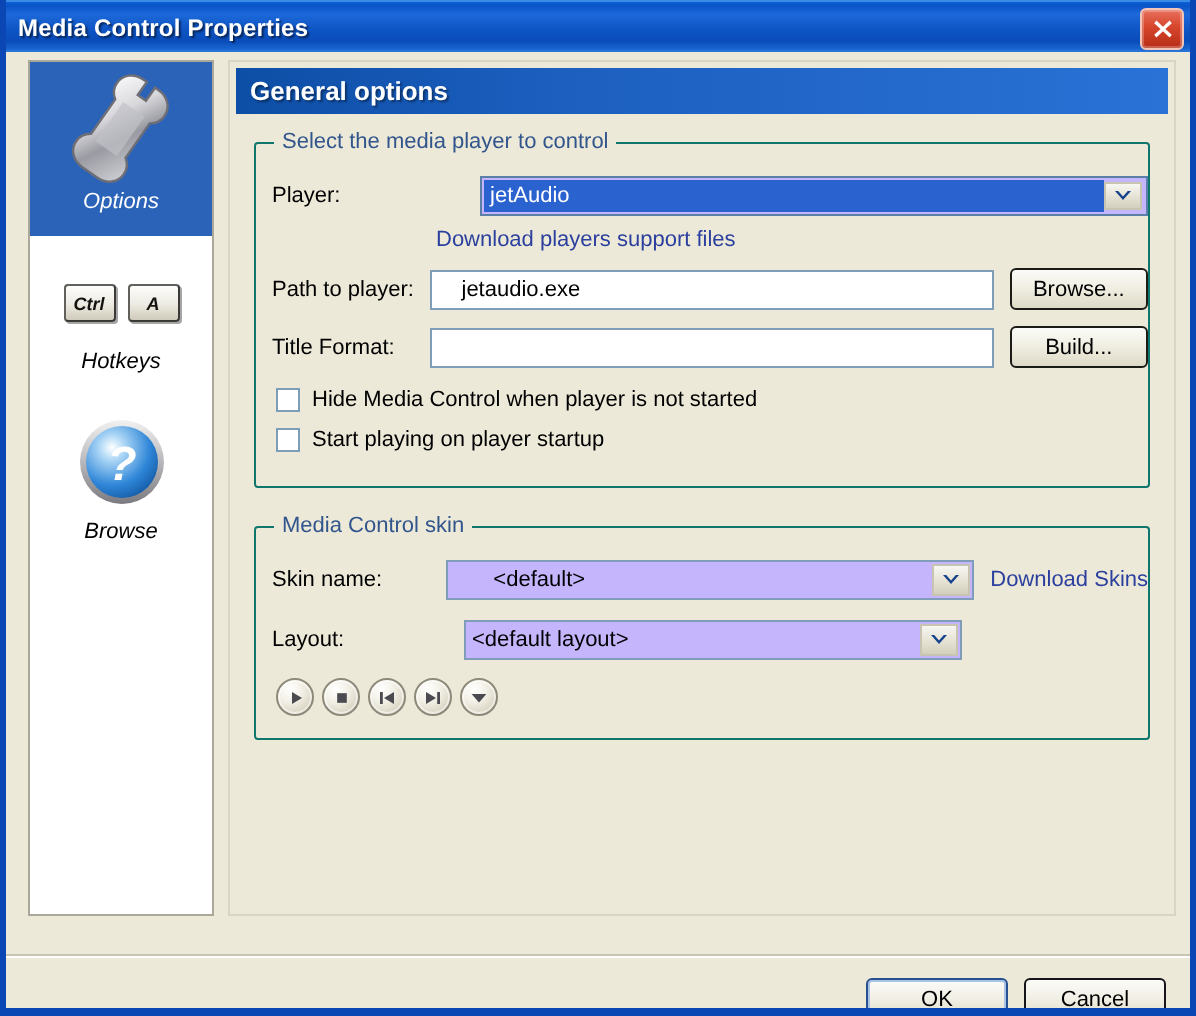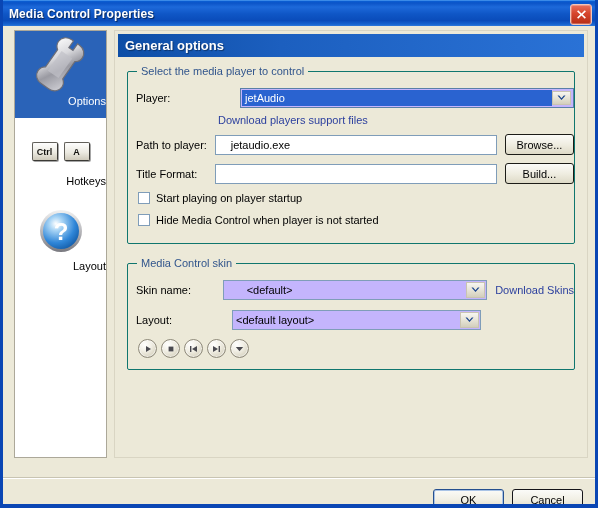--- a/index.html
+++ b/index.html
@@ -78,23 +78,24 @@
     width: 93px;
     height: 428px;
     background: #ffffff;
     border: 1px solid #aca899;
     box-sizing: border-box;
     overflow: hidden;
   }
   .side-item {
     width: 100%;
     box-sizing: border-box;
-    text-align: right;
+    text-align: center;
     cursor: pointer;
     padding-top: 6px;
+    font-style: italic;
   }
   .side-item.selected {
     background: #2a63b8;
   }
   .side-item.selected .side-label { color: #ffffff; }
   .side-label {
     display: block;
     font-size: 11px;
     color: #000000;
     padding: 2px 0 7px 0;
@@ -352,21 +353,21 @@
                 <stop offset="0" stop-color="#f2f2f2"></stop>
                 <stop offset="0.5" stop-color="#b8b8bc"></stop>
                 <stop offset="1" stop-color="#79797f"></stop>
               </linearGradient>
             </defs>
             <circle cx="23" cy="23" r="21" fill="url(#ring1)"></circle>
             <circle cx="23" cy="23" r="18" fill="url(#bg1)"></circle>
             <text x="23" y="32" text-anchor="middle" font-family="Liberation Sans, sans-serif" font-size="24" font-weight="bold" fill="#ffffff">?</text>
           </svg>
         </div>
-        <span class="side-label" style="padding-top:6px;">Layout</span>
+        <span class="side-label" style="padding-top:6px;">Browse</span>
       </div>
 
     </div>
 
     <div id="content">
 
       <div id="panel-header">
         <span id="panel-header-text">General options</span>
       </div>
 
@@ -398,28 +399,28 @@
         </div>
 
         <div class="row" style="margin:8px 0 0 8px;">
           <span class="lbl" style="width:82px;">Title Format:</span>
           <div class="textbox" style="width:293px;">
             <span></span>
           </div>
           <div class="btn" style="width:72px; margin-left:8px;">Build...</div>
         </div>
 
+        <div class="cbrow" style="margin:10px 0 0 10px;">
+          <span class="checkbox"></span>
+          <span class="lbl">Hide Media Control when player is not started</span>
+        </div>
+
         <div class="cbrow" style="margin:8px 0 0 10px;">
           <span class="checkbox"></span>
           <span class="lbl">Start playing on player startup</span>
-        </div>
-
-        <div class="cbrow" style="margin:10px 0 0 10px;">
-          <span class="checkbox"></span>
-          <span class="lbl">Hide Media Control when player is not started</span>
         </div>
       </div>
 
       <div class="groupbox" style="margin-top:19px; height:107px;">
         <span class="group-title">Media Control skin</span>
 
         <div class="row" style="margin:16px 0 0 8px;">
           <span class="lbl" style="width:68px;">Skin name:</span>
           <div class="combo" style="width:303px;padding-left:20px;">
             <span class="val">&lt;default&gt;</span>

